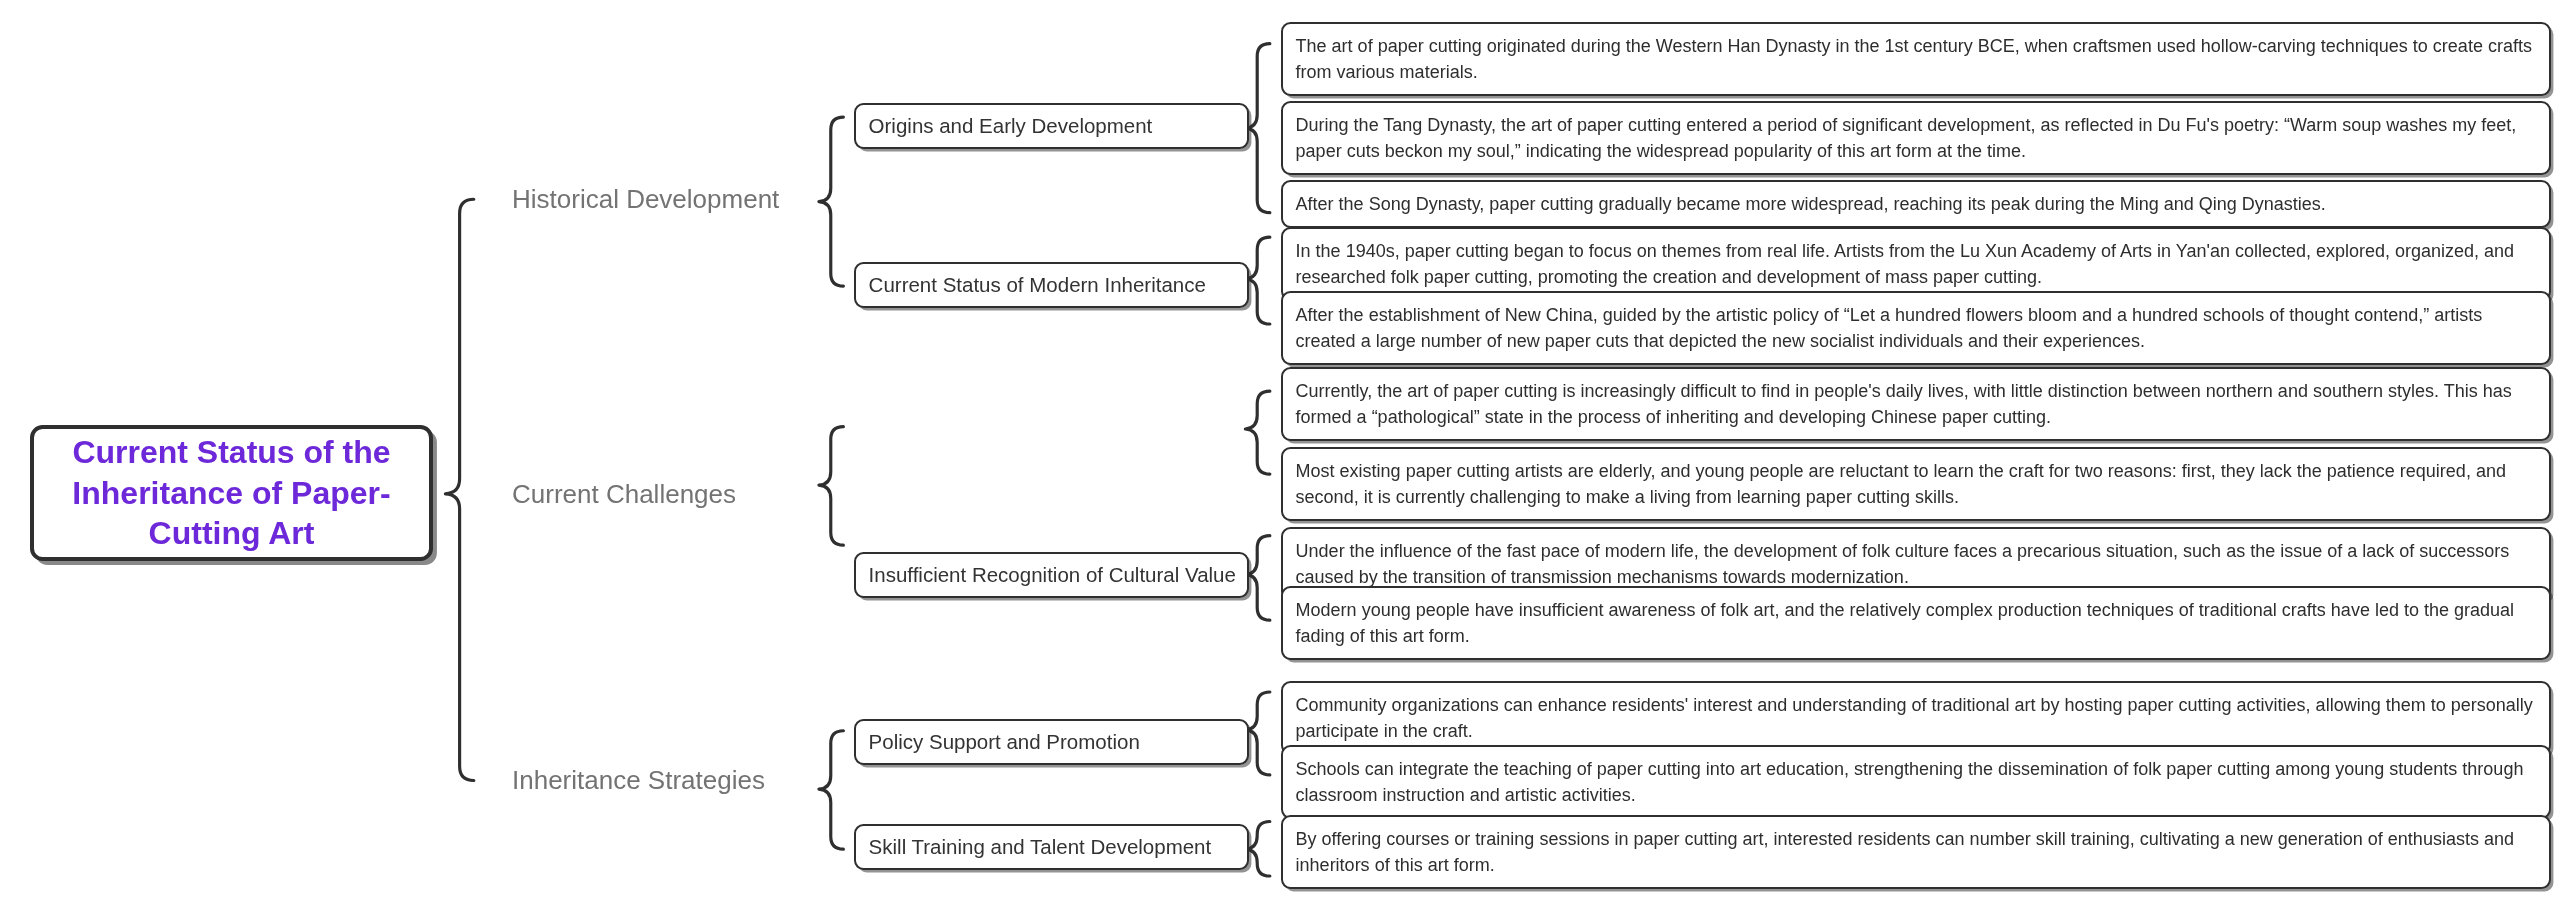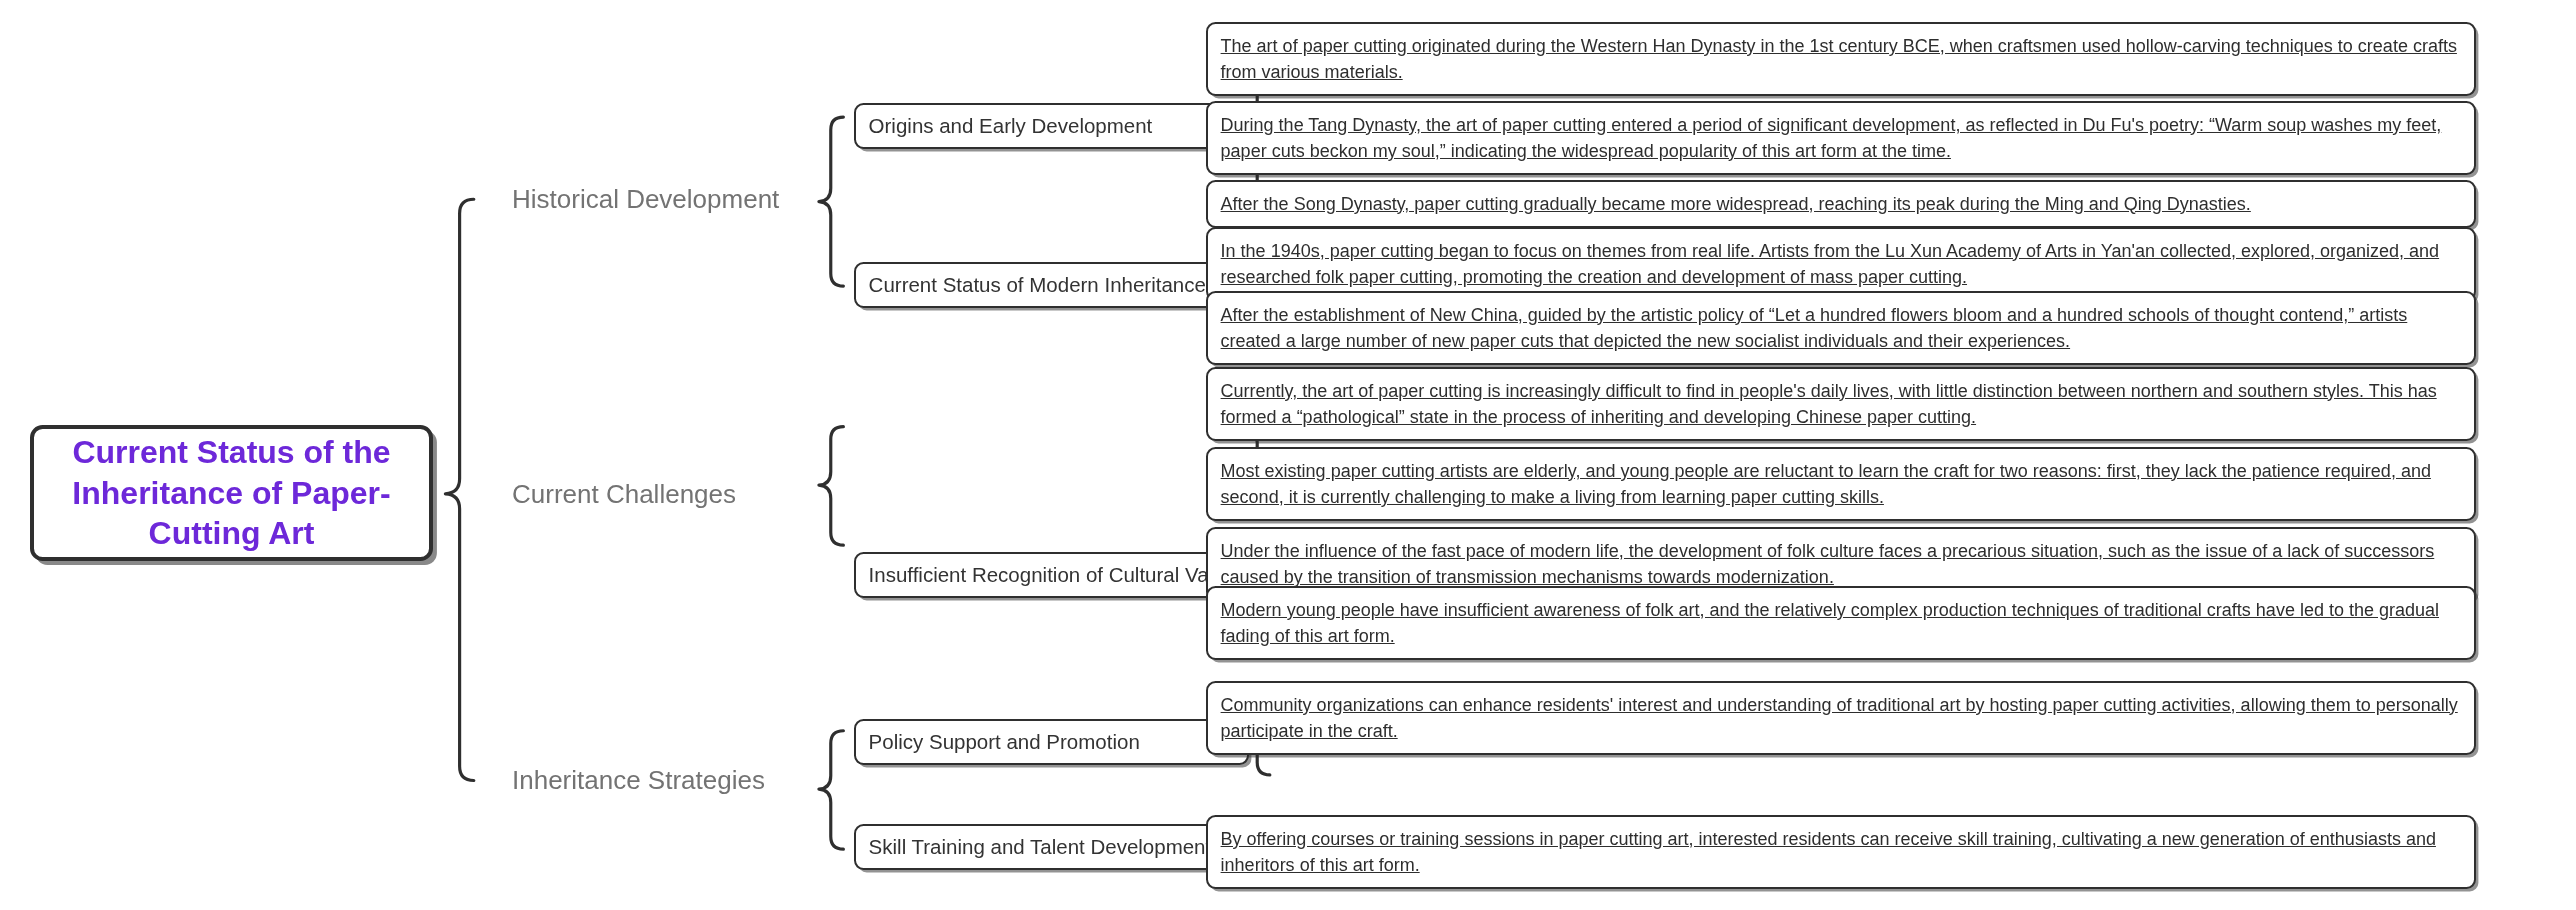--- a/index.html
+++ b/index.html
@@ -33,24 +33,24 @@
   .sub{
     width:395px;height:46px;border:2.4px solid #2f2f2f;border-radius:9.5px;
     background:#fff;box-shadow:3.2px 3.2px 0 -0.8px rgba(40,40,40,.5);
     display:flex;align-items:center;padding:0 12.6px;
     font-size:20.5px;color:#333;white-space:nowrap;
     transform:translateY(-50%);
   }
 
   
   .leaf{
-    left:1206px;width:1270px;border:2.4px solid #2f2f2f;border-radius:9.5px;
+    left:1281px;width:1270px;border:2.4px solid #2f2f2f;border-radius:9.5px;
     background:#fff;box-shadow:3.2px 3.2px 0 -0.8px rgba(40,40,40,.5);
     padding:8.7px 12.6px 9.5px 12.6px;box-sizing:border-box;
-    font-size:18px;line-height:1.45;color:#2e2e2e;text-decoration:underline;
+    font-size:18px;line-height:1.45;color:#2e2e2e;
   }
 </style>
 </head>
 <body>
 
 <div id="stage">
 
   <svg id="wires" viewBox="0 0 3262 1153">
     <g fill="none" stroke="#2f2f2f" stroke-width="4" stroke-linecap="round" stroke-linejoin="round">
 
@@ -91,16 +91,17 @@
   <div class="node leaf" style="top:22px">The art of paper cutting originated during the Western Han Dynasty in the 1st century BCE, when craftsmen used hollow-carving techniques to create crafts from various materials.</div>
   <div class="node leaf" style="top:101px">During the Tang Dynasty, the art of paper cutting entered a period of significant development, as reflected in Du Fu's poetry: “Warm soup washes my feet, paper cuts beckon my soul,” indicating the widespread popularity of this art form at the time.</div>
   <div class="node leaf" style="top:180px">After the Song Dynasty, paper cutting gradually became more widespread, reaching its peak during the Ming and Qing Dynasties.</div>
   <div class="node leaf" style="top:227px">In the 1940s, paper cutting began to focus on themes from real life. Artists from the Lu Xun Academy of Arts in Yan'an collected, explored, organized, and researched folk paper cutting, promoting the creation and development of mass paper cutting.</div>
   <div class="node leaf" style="top:291px">After the establishment of New China, guided by the artistic policy of “Let a hundred flowers bloom and a hundred schools of thought contend,” artists created a large number of new paper cuts that depicted the new socialist individuals and their experiences.</div>
   <div class="node leaf" style="top:367px">Currently, the art of paper cutting is increasingly difficult to find in people's daily lives, with little distinction between northern and southern styles. This has formed a “pathological” state in the process of inheriting and developing Chinese paper cutting.</div>
   <div class="node leaf" style="top:447px">Most existing paper cutting artists are elderly, and young people are reluctant to learn the craft for two reasons: first, they lack the patience required, and second, it is currently challenging to make a living from learning paper cutting skills.</div>
   <div class="node leaf" style="top:527px">Under the influence of the fast pace of modern life, the development of folk culture faces a precarious situation, such as the issue of a lack of successors caused by the transition of transmission mechanisms towards modernization.</div>
   <div class="node leaf" style="top:586px">Modern young people have insufficient awareness of folk art, and the relatively complex production techniques of traditional crafts have led to the gradual fading of this art form.</div>
   <div class="node leaf" style="top:681px">Community organizations can enhance residents' interest and understanding of traditional art by hosting paper cutting activities, allowing them to personally participate in the craft.</div>
-  <div class="node leaf" style="top:815px">By offering courses or training sessions in paper cutting art, interested residents can receive skill training, cultivating a new generation of enthusiasts and inheritors of this art form.</div>
+  <div class="node leaf" style="top:745px">Schools can integrate the teaching of paper cutting into art education, strengthening the dissemination of folk paper cutting among young students through classroom instruction and artistic activities.</div>
+  <div class="node leaf" style="top:815px">By offering courses or training sessions in paper cutting art, interested residents can number skill training, cultivating a new generation of enthusiasts and inheritors of this art form.</div>
 
 </div>
 
 
 </body></html>

